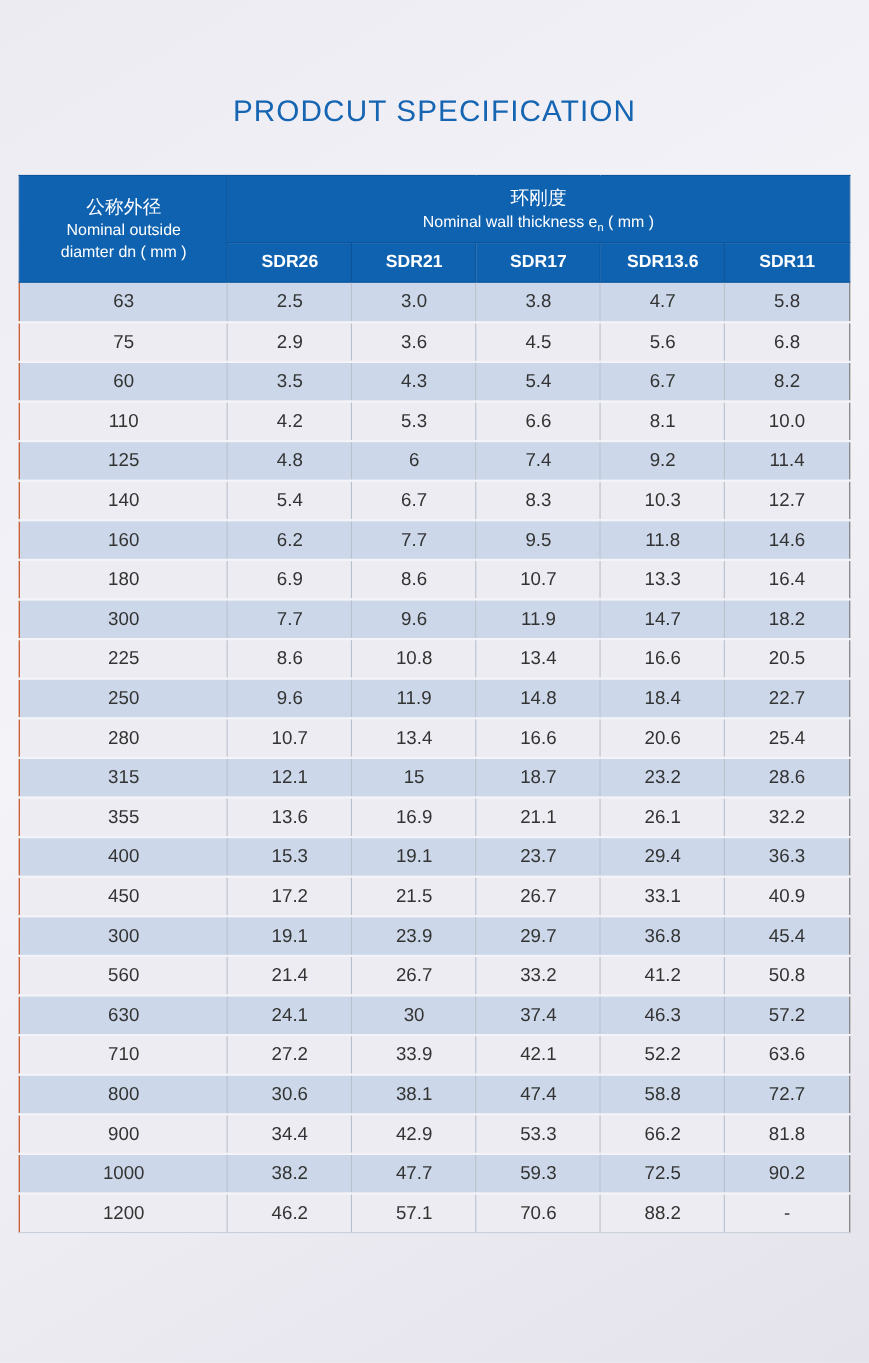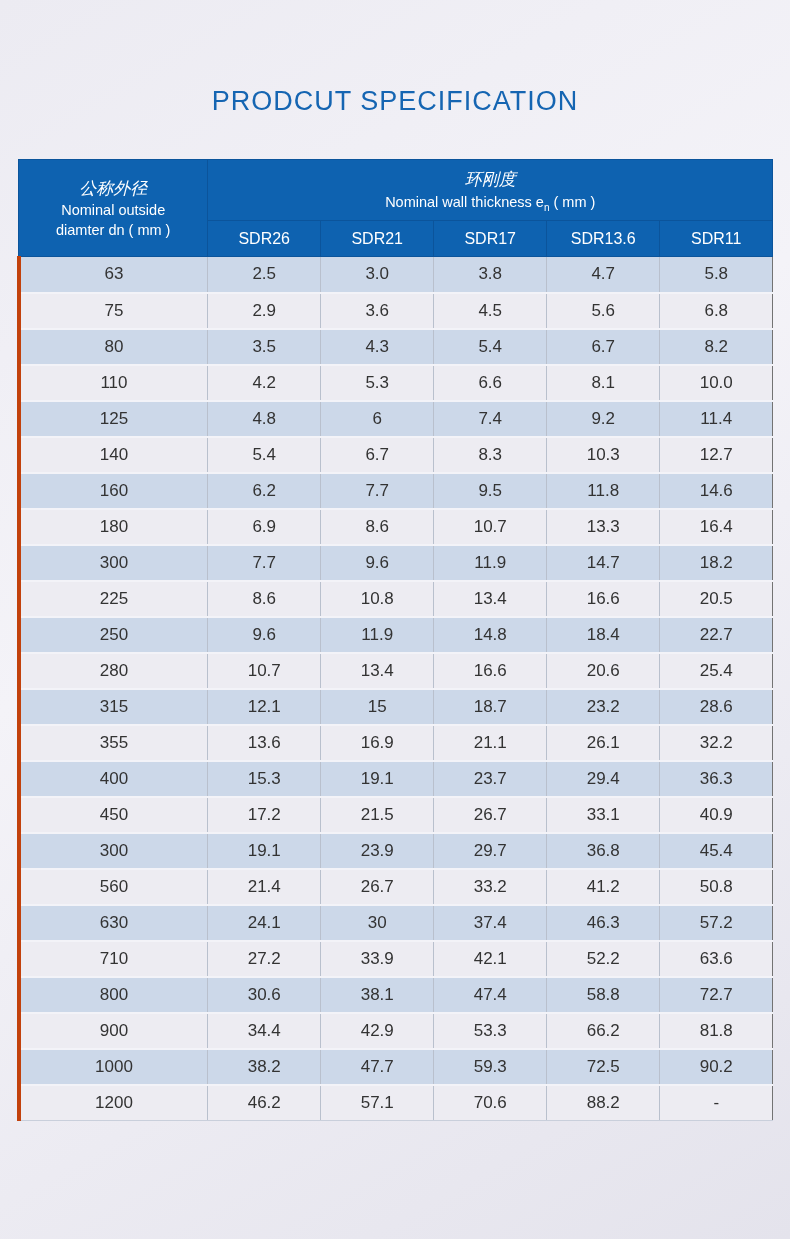--- a/index.html
+++ b/index.html
@@ -39,37 +39,37 @@
   thead th {
     background: #0E62B0;
     color: #FFFFFF;
     font-weight: normal;
     border: 1px solid #0B549B;
     text-align: center;
     vertical-align: middle;
     padding: 0;
   }
   thead tr.top-row th { height: 61px; }
-  thead tr.sdr-row th { height: 36px; font-size: 16px; }
-  th .cn { font-size: 17px; line-height: 1.5; font-style: italic; }
+  thead tr.sdr-row th { height: 36px; font-size: 16px; font-weight: bold; }
+  th .cn { font-size: 17px; line-height: 1.5; }
   th .en { font-size: 14.5px; line-height: 1.35; }
   th sub { font-size: 10px; line-height: 0; }
   tbody td {
     height: 36px;
     text-align: center;
     vertical-align: middle;
     font-size: 17px;
     color: #333333;
     border-right: 1px solid #B9C0CD;
     border-bottom: 2px solid #F3F3F8;
     padding: 0;
   }
   tbody tr:nth-child(odd)  { background: #CCD8E9; }
   tbody tr:nth-child(even) { background: #EDECF2; }
-  tbody td:first-child { border-left: 4px solid #c2410c; }
+  tbody td:first-child { border-left: 1px solid #c2410c; }
   tbody td:last-child  { border-right: 1px solid #737373; }
   tbody tr:last-child td { border-bottom: 1px solid #C9CFDB; }
 </style>
 </head>
 <body>
 
 <div class="page-header">
   <div class="title-en">PRODCUT SPECIFICATION</div>
 </div>
 
@@ -113,21 +113,21 @@
       </tr>
       <tr>
         <td>75</td>
         <td>2.9</td>
         <td>3.6</td>
         <td>4.5</td>
         <td>5.6</td>
         <td>6.8</td>
       </tr>
       <tr>
-        <td>80</td>
+        <td>60</td>
         <td>3.5</td>
         <td>4.3</td>
         <td>5.4</td>
         <td>6.7</td>
         <td>8.2</td>
       </tr>
       <tr>
         <td>110</td>
         <td>4.2</td>
         <td>5.3</td>

